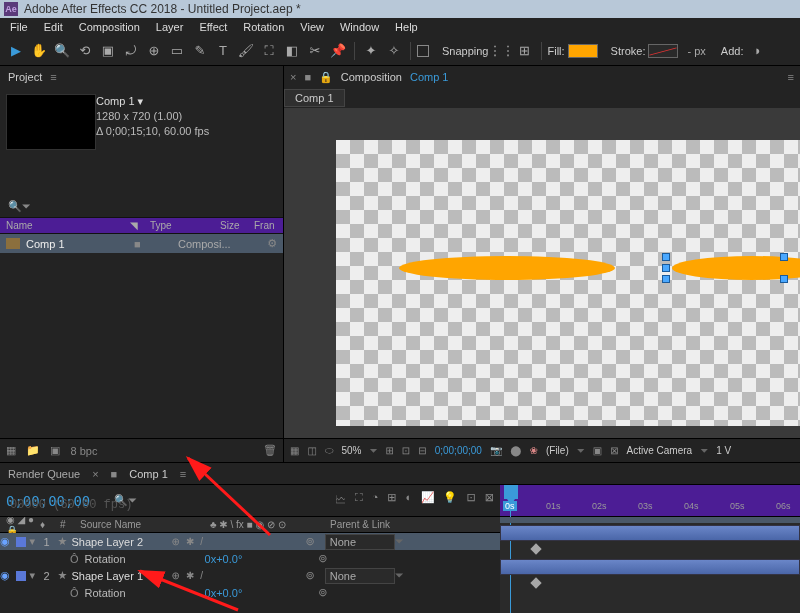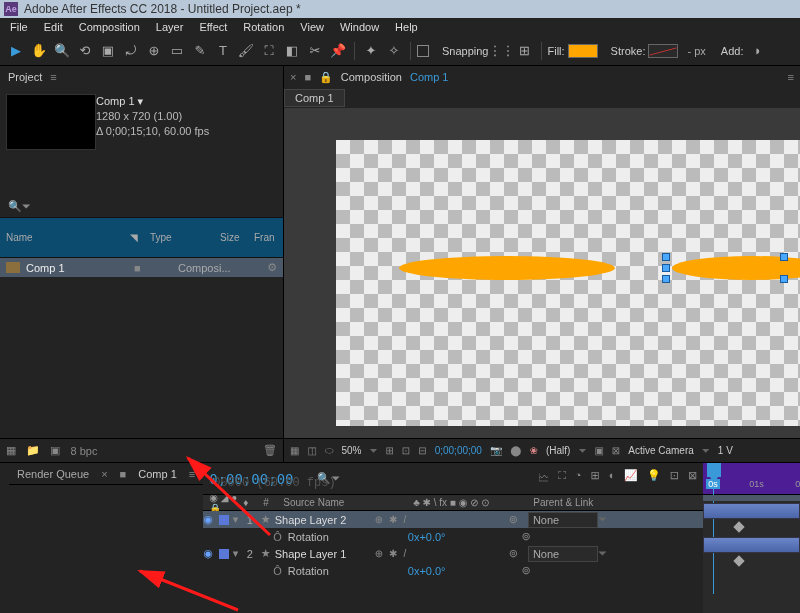--- a/index.html
+++ b/index.html
@@ -39,21 +39,21 @@
 .comp-meta { font-size: 11px; line-height: 15px; color: #bbb; }
 .comp-meta .name { color: #ddd; }
 
 .spacer { flex: 1; }
 
 
 .proj-search { padding: 4px 8px; }
 .proj-search .glass { color: #888; }
 
 
-.proj-cols { display: flex; background: #0c4a6e; padding: 14px 6px; font-size: 10px; color: #aaa; border-top: 1px solid #111; border-bottom: 1px solid #111; }
+.proj-cols { display: flex; background: #4c1d95; padding: 2px 6px; font-size: 10px; color: #aaa; border-top: 1px solid #111; border-bottom: 1px solid #111; }
 .proj-cols .c1 { width: 124px; }
 .proj-cols .c2 { width: 20px; }
 .proj-cols .c3 { width: 70px; }
 .proj-cols .c4 { width: 34px; }
 .proj-cols .c5 { flex: 1; }
 
 .proj-row { display: flex; align-items: center; padding: 3px 6px; background: #383838; }
 .proj-row.sel { background: #4a5868; }
 .proj-row .icon { width: 14px; height: 11px; background: #8b6f3d; margin-right: 6px; }
 .proj-row .name { width: 104px; color: #eee; }
@@ -87,21 +87,21 @@
 .ellipse { position: absolute; background: #ffa500; border-radius: 50%; }
 .handle { position: absolute; width: 8px; height: 8px; background: #4aa8ff; border: 1px solid #1a5a9a; }
 
 
 .viewer-foot { height: 24px; border-top: 1px solid #000; display: flex; align-items: center; padding: 0 6px; gap: 8px; color: #aaa; font-size: 10px; }
 .viewer-foot .dd { color: #ccc; }
 .viewer-foot .time { color: #3a9ad9; }
 .vf-icon { color: #888; }
 
 
-.timeline { height: 151px; border-top: 1px solid #000; background: #232323; display: flex; flex-direction: row; position: relative; padding-left: 9px; }
+.timeline { height: 151px; border-top: 1px solid #000; background: #232323; display: flex; flex-direction: column; position: relative; }
 .tl-tabs { height: 22px; display: flex; align-items: center; padding: 0 8px; gap: 12px; border-bottom: 1px solid #000; }
 .tl-tabs .rq { color: #aaa; }
 .tl-tabs .x { color: #888; }
 .tl-tabs .comp { color: #ccc; }
 
 .tl-body { display: flex; flex: 1; }
 .tl-left { width: 500px; display: flex; flex-direction: column; }
 .tl-right { flex: 1; background: #2a2a2a; position: relative; }
 
 .tl-header { height: 32px; display: flex; align-items: center; padding: 0 6px; border-bottom: 1px solid #000; }
@@ -275,21 +275,21 @@
       <span class="vf-icon">⬭</span>
       <span class="dd">50%</span>
         <span style="color:#666">⏷</span>
       <span class="vf-icon">⊞</span>
       <span class="vf-icon">⊡</span>
       <span class="vf-icon">⊟</span>
       <span class="time">0;00;00;00</span>
       <span class="vf-icon">📷</span>
       <span class="vf-icon">⬤</span>
       <span class="vf-icon" style="color:#d88">❀</span>
-      <span class="dd">(Half)</span>
+      <span class="dd">(File)</span>
         <span style="color:#666">⏷</span>
       <span class="vf-icon">▣</span>
       <span class="vf-icon">⊠</span>
       <span class="dd">Active Camera</span>
         <span style="color:#666">⏷</span>
       <span class="dd">1 V</span>
     </div>
   </div>
 </div>
 

